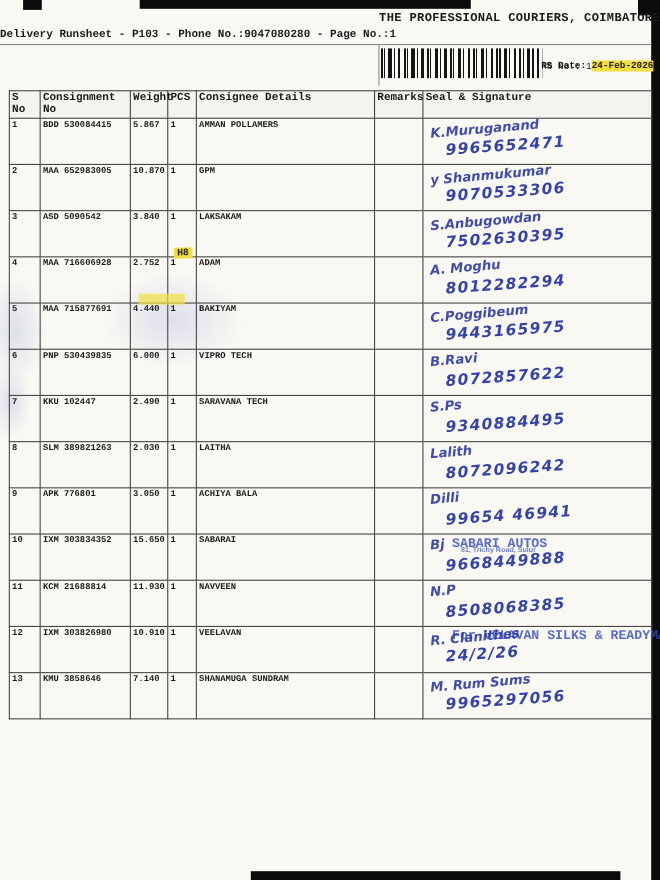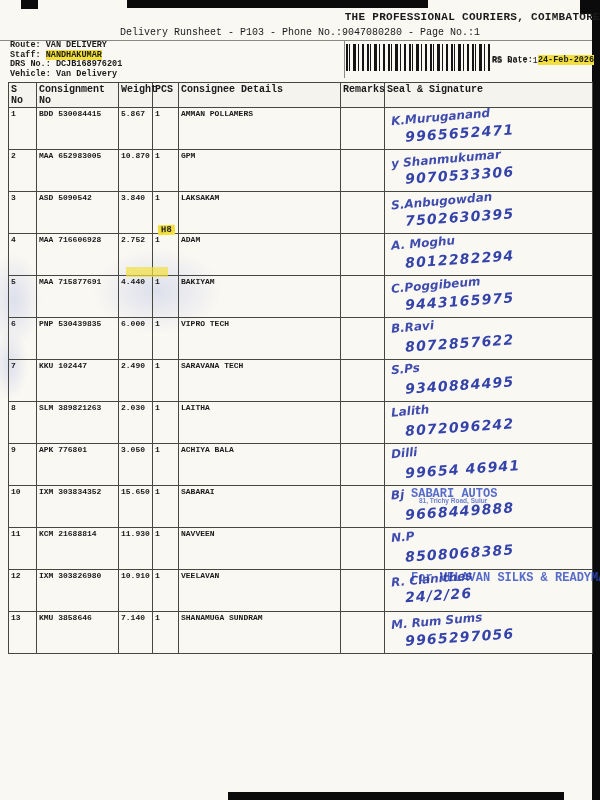--- a/index.html
+++ b/index.html
@@ -5,21 +5,21 @@
   *{margin:0;padding:0;box-sizing:border-box}
   html,body{background:#9a9a9a}
   .page{position:relative;width:600px;height:800px;margin:0 auto;background:#faf8f3;overflow:hidden;
         font-family:"Liberation Mono","DejaVu Sans Mono",monospace;color:#1a1a1a}
   
   .blk{position:absolute;background:#0b0b0b}
   .smudge{position:absolute;border-radius:50%;pointer-events:none;
           background:radial-gradient(closest-side,rgba(70,95,200,.16),rgba(70,95,200,0))}
   
   .company{position:absolute;top:11px;left:0;width:100%;text-align:right;font-weight:bold;font-size:11px;letter-spacing:.3px}
-  .subtitle{position:absolute;top:27px;left:0;width:100%;text-align:center;font-weight:normal;font-size:10px}
+  .subtitle{position:absolute;top:27px;left:0;width:100%;text-align:left;font-weight:bold;font-size:10px}
   .hline{position:absolute;height:1px;background:#8a8a84}
   .vline{position:absolute;width:1px;background:#8a8a84}
   .info-left{position:absolute;left:10px;top:41px;font-size:8.5px;font-weight:bold;line-height:9.6px;white-space:nowrap}
   .rs-no{position:absolute;left:492px;top:56px;font-size:8.5px;font-weight:normal;white-space:nowrap}
   .rs-date{position:absolute;left:492px;top:55px;font-size:8.5px;font-weight:bold;white-space:nowrap}
   .hl{background:#f2df3f}
   .barcode{position:absolute;left:346px;top:44px;width:147px;height:27px;
     background:repeating-linear-gradient(90deg,#141414 0 2px,transparent 2px 3px,#141414 3px 4px,transparent 4px 7px,
     #141414 7px 10px,transparent 10px 12px,#141414 12px 13px,transparent 13px 16px,#141414 16px 18px,transparent 18px 21px)}
   
@@ -55,26 +55,20 @@
 
   <div class="smudge" style="left:-14px;top:252px;width:56px;height:96px"></div>
   <div class="smudge" style="left:-8px;top:330px;width:36px;height:70px"></div>
   <div class="smudge" style="left:92px;top:248px;width:130px;height:86px"></div>
 
   <div class="company">THE PROFESSIONAL COURIERS, COIMBATORE</div>
   <div class="subtitle">Delivery Runsheet - P103 - Phone No.:9047080280 - Page No.:1</div>
   <div class="hline" style="left:0;top:40px;width:592px"></div>
   <div class="vline" style="left:344px;top:40px;height:38px"></div>
 
-  <div class="info-left">
-    <div><span>Route:</span> <span>VAN DELIVERY</span></div>
-    <div><span>Staff:</span> <span class="hl">NANDHAKUMAR</span></div>
-    <div><span>DRS No.:</span> <span>DCJB168976201</span></div>
-    <div><span>Vehicle:</span> <span>Van Delivery</span></div>
-  </div>
 
   <div class="barcode"></div>
 
   <div class="rs-no">RS No.: 1689762</div>
   <div class="rs-date"><span>RS Date:</span> <span class="hl">24-Feb-2026</span></div>
 
   <table class="runsheet">
     <colgroup>
       <col style="width:28px">
         <col style="width:82px">

